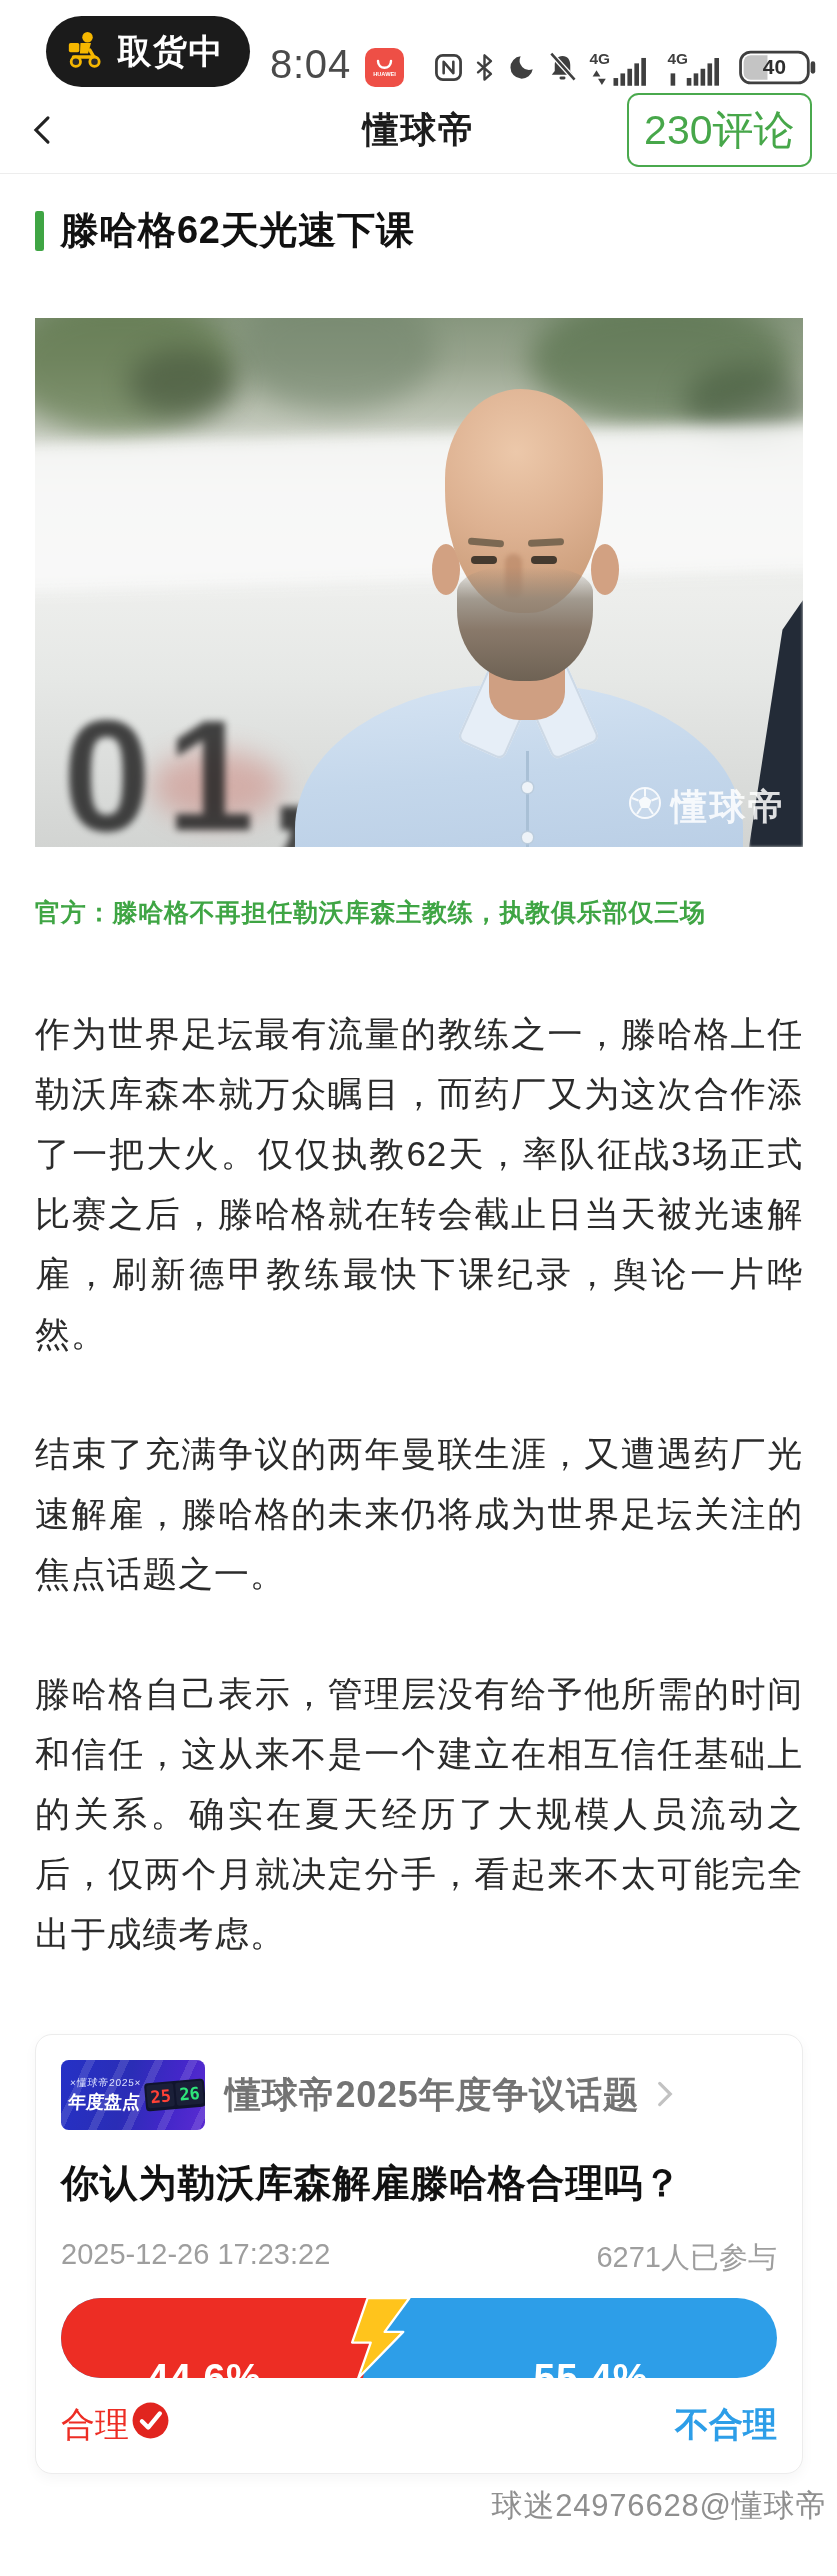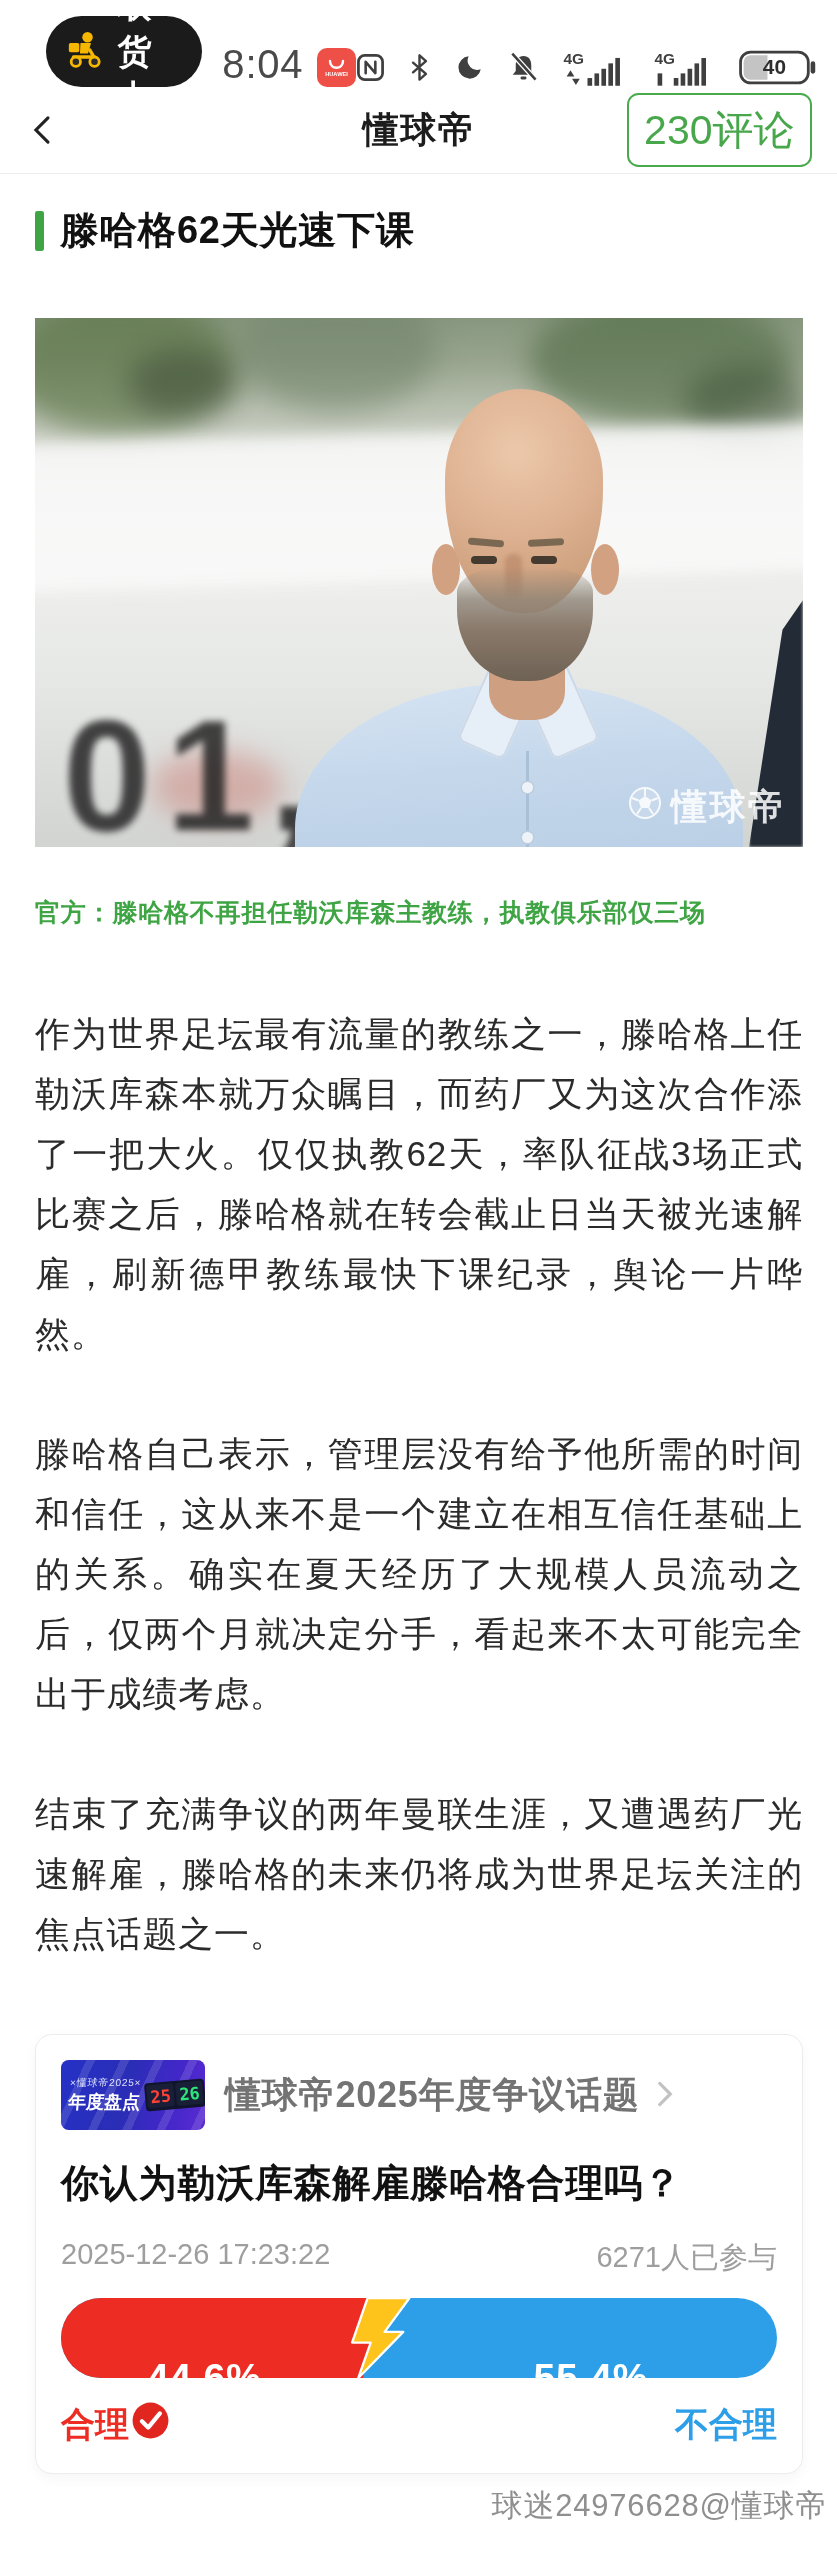--- a/index.html
+++ b/index.html
@@ -5,21 +5,21 @@
   * { margin:0; padding:0; box-sizing:border-box; }
   html,body { width:838px; background:#ffffff; font-family:"Liberation Sans","DejaVu Sans",sans-serif; }
   body { height:2576px; overflow:hidden; color:#282828; position:relative; }
 
   
   .status-bar { height:87px; display:flex; align-items:flex-end; padding:0 21.6px 0 46px; background:#fff; }
   .delivery-pill { display:flex; align-items:center; gap:12.4px; background:#1b1b1b; border-radius:39px; height:71px; padding:0 26px 0 17px; }
   .delivery-pill .txt { color:#fff; font-size:34px; font-weight:bold; letter-spacing:1.5px; }
   .sb-time { font-size:40px; color:#4a4a4a; font-weight:500; margin-left:20px; letter-spacing:0.8px; }
   .huawei-icon { width:39px; height:39px; border-radius:10px; background:#ee4f46; margin-left:14px; display:flex; flex-direction:column; align-items:center; justify-content:center; }
-  .sb-right { margin-left:auto; display:flex; align-items:center; gap:23px;margin-top:26px; }
+  .sb-right { margin-left:auto; display:flex; align-items:center; gap:10px;margin-top:26px; }
   .sb-right svg { display:block; }
 
   
   .nav-header { height:87px; display:flex; align-items:center; padding:0 26px; border-bottom:1.5px solid #ededed; position:relative; background:#fff; }
   .back-btn { width:46px; height:46px; display:flex; align-items:center; }
   .nav-title { position:absolute; left:0; right:0; text-align:center; font-size:36px; font-weight:bold; color:#1c1c1c; letter-spacing:1.5px; pointer-events:none; }
   .comments-pill { margin-left:auto; border:2.3px solid #4aa94d; border-radius:11.6px; color:#47a74a; font-size:41px; padding:7.7px 15.5px; background:#fff; z-index:2; }
 
   
   .article { padding:0 35px; }
@@ -69,21 +69,21 @@
   .poll-title { font-size:36px; font-weight:bold; color:#737373; margin-left:20px; letter-spacing:0.8px; }
   .poll-chevron { margin-left:12.4px; }
   .poll-question { margin-top:28px; font-size:38px; font-weight:bold; color:#111; letter-spacing:0.8px; }
   .poll-meta { margin-top:29px; display:flex; justify-content:space-between; font-size:29px; color:#9e9e9e; }
   .poll-bar { position:relative; margin-top:20px; height:80px; border-radius:40px; overflow:hidden; background:#2d9ee8; }
   .bar-left { position:absolute; left:0; top:0; bottom:0; width:44.6%; background:#ed2d24; transform:skewX(-12deg); transform-origin:0 0; }
   .bolt { position:absolute; top:0; height:80px; width:93px; left:44.6%; transform:translateX(-50%); }
   .bar-label { position:absolute; top:50%; transform:translate(-50%,-50%); color:#fff; font-size:39px; font-weight:bold; letter-spacing:0.8px;margin-top:40px; }
   .bar-label.left { left:20%; } .bar-label.right { left:74%; }
   .poll-options { margin-top:23px; display:flex; justify-content:space-between; align-items:center; }
-  .opt-left { display:flex; align-items:center; gap:2px; color:#e1251f; font-size:34px; font-weight:bold; }
+  .opt-left { display:flex; align-items:center; gap:2px; color:#e1251f; font-size:34px; font-weight:normal; }
   .opt-right { color:#2d9ee8; font-size:34px; font-weight:bold; }
 
   .footer-watermark { margin:10.8px 10.8px 0 0; text-align:right; font-size:31px; color:#8f8f8f; letter-spacing:0.8px; }
 </style>
 </head>
 <body>
 
 <div class="status-bar">
   <div class="delivery-pill">
     <span>
@@ -217,22 +217,22 @@
           <path d="M18 11 V4 M24.5 15.5 L31 13 M22 23 L26 29 M14 23 L10 29 M11.5 15.5 L5 13" stroke="rgba(255,255,255,.85)" stroke-width="2"></path>
         </svg>
       </span>
       <span>懂球帝</span>
     </div>
   </div>
 
   <div class="subtitle">官方：滕哈格不再担任勒沃库森主教练，执教俱乐部仅三场</div>
 
   <p>作为世界足坛最有流量的教练之一，滕哈格上任勒沃库森本就万众瞩目，而药厂又为这次合作添了一把大火。仅仅执教62天，率队征战3场正式比赛之后，滕哈格就在转会截止日当天被光速解雇，刷新德甲教练最快下课纪录，舆论一片哗然。</p>
+  <p>结束了充满争议的两年曼联生涯，又遭遇药厂光速解雇，滕哈格的未来仍将成为世界足坛关注的焦点话题之一。</p>
   <p>滕哈格自己表示，管理层没有给予他所需的时间和信任，这从来不是一个建立在相互信任基础上的关系。确实在夏天经历了大规模人员流动之后，仅两个月就决定分手，看起来不太可能完全出于成绩考虑。</p>
-  <p>结束了充满争议的两年曼联生涯，又遭遇药厂光速解雇，滕哈格的未来仍将成为世界足坛关注的焦点话题之一。</p>
 </div>
 
 <div class="poll-card">
   <div class="poll-head">
     <div class="poll-thumb">
       <div class="thumb-txt">
         <div class="thumb-line1">×懂球帝2025×</div>
         <div class="thumb-line2">年度盘点</div>
       </div>
       <div class="scoreboard">

